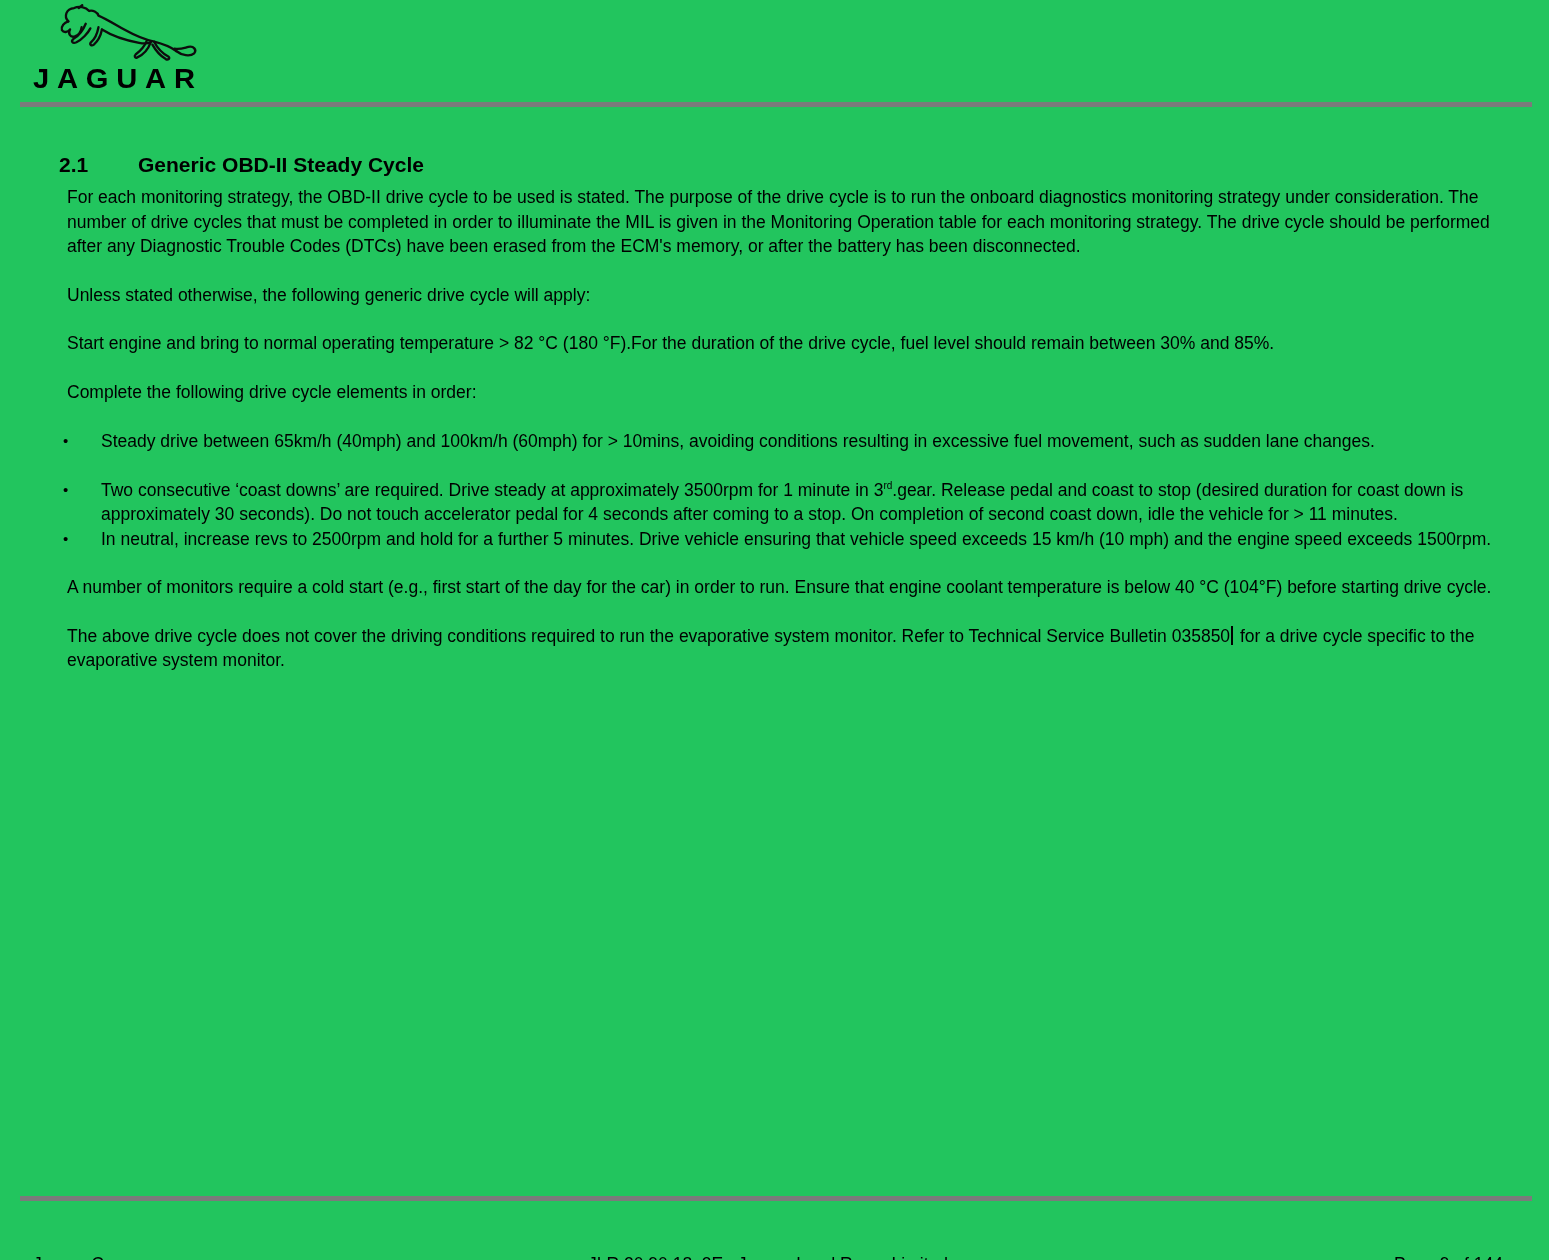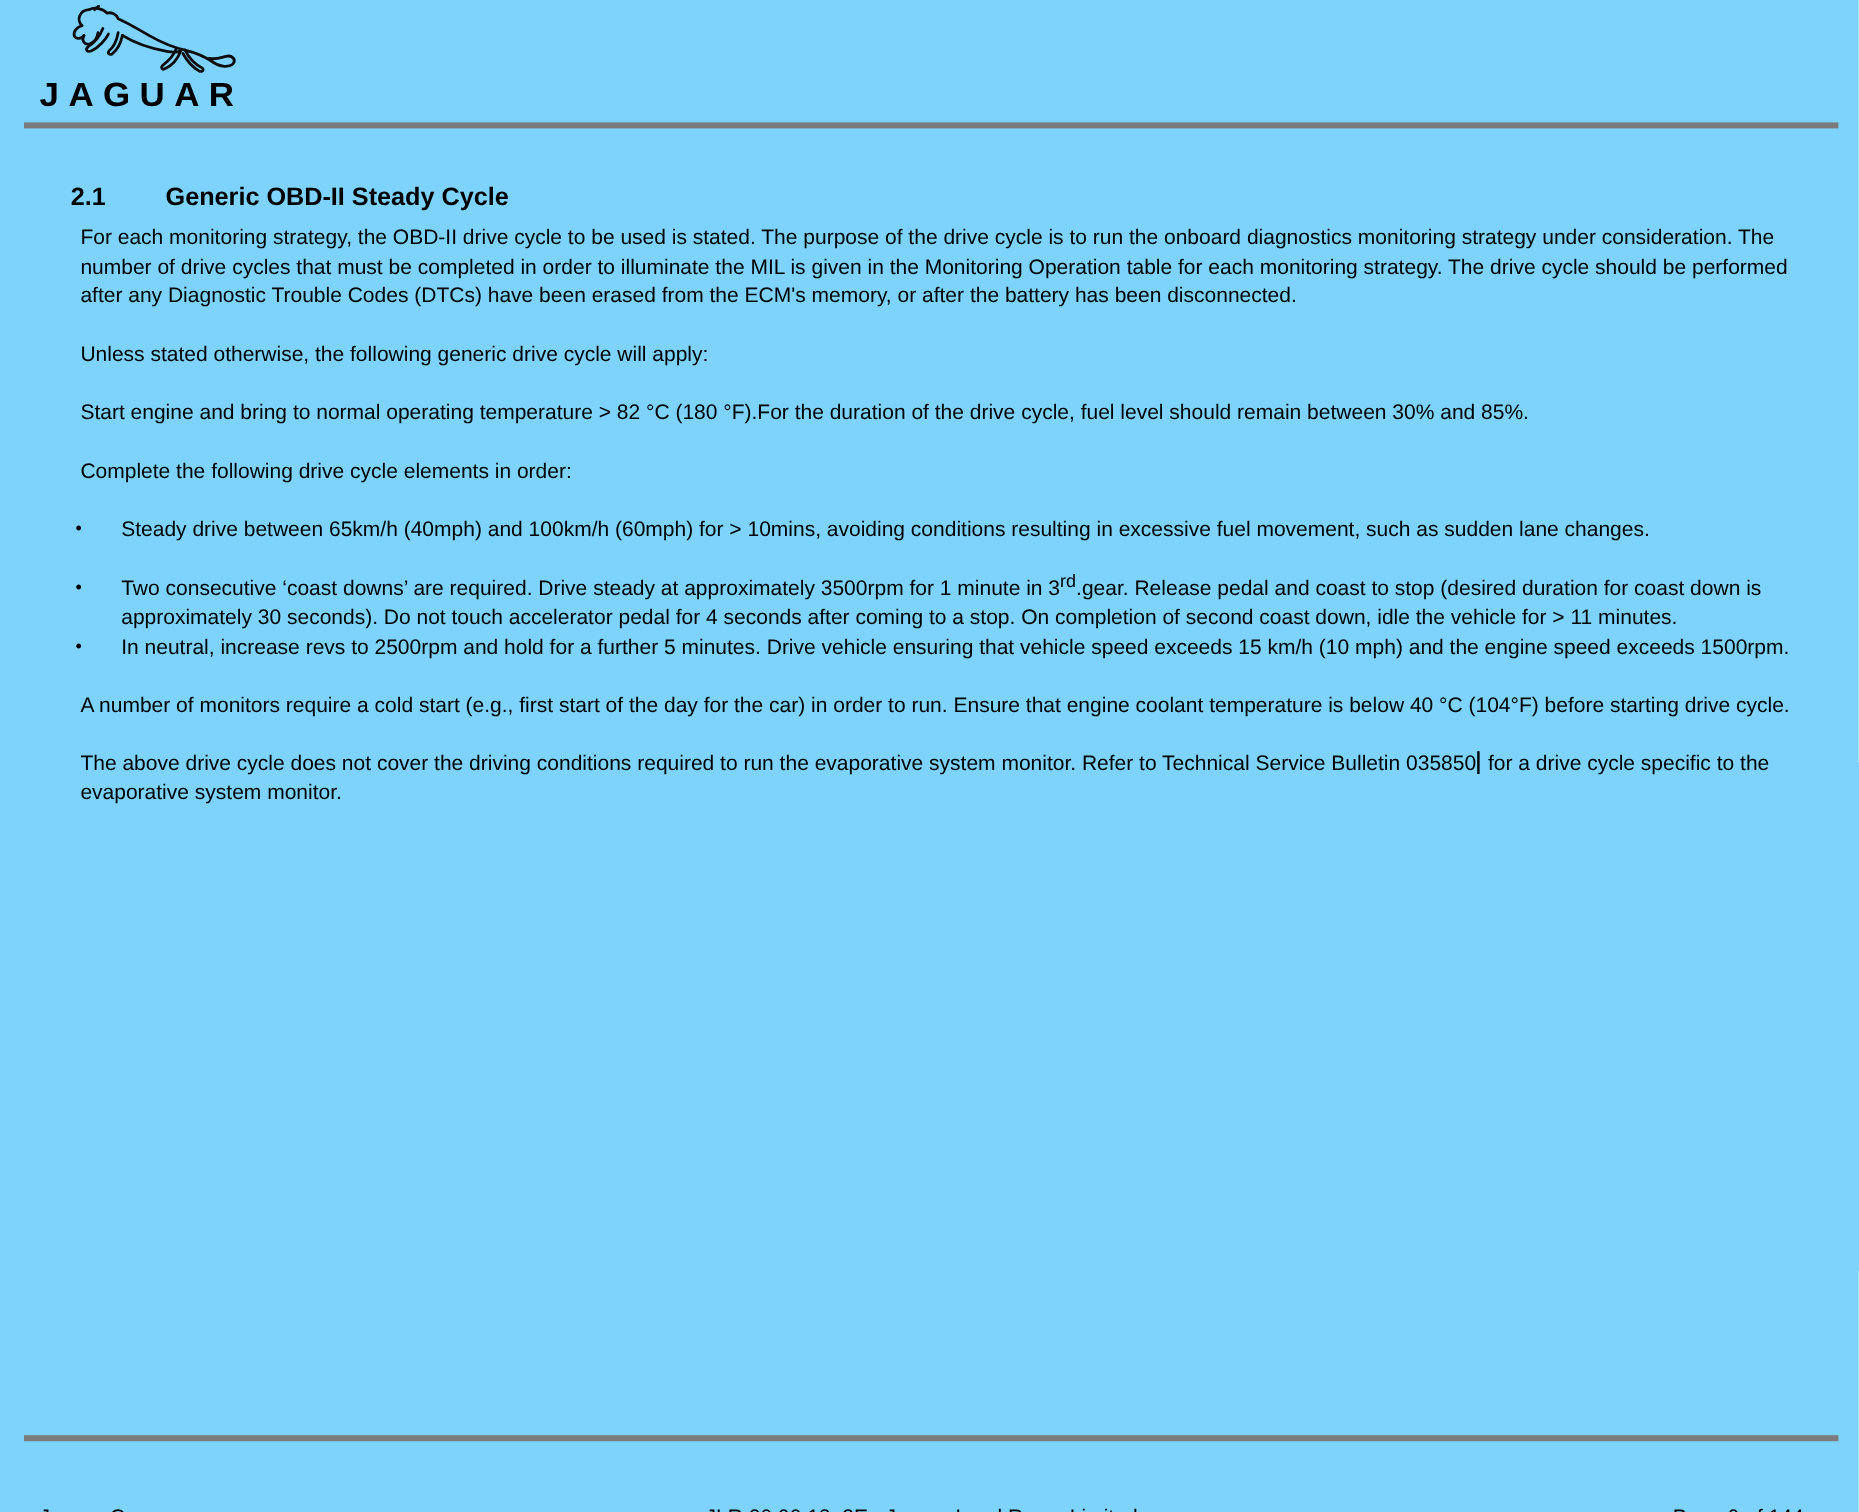--- a/index.html
+++ b/index.html
@@ -2,21 +2,21 @@
 <html><head>
 <meta charset="utf-8">
 <style>
   * { margin: 0; padding: 0; box-sizing: border-box; }
   html, body { background: #ffffff; }
   body { font-family: "Liberation Sans", sans-serif; color: #000; }
   .page {
     position: relative;
     width: 1549px;
     height: 1260px;
-    background: #7dd3fc;
+    background: #22c55e;
     overflow: hidden;
   }
 
   
   .logo { position: absolute; left: 33px; top: 4px; width: 184px; }
   .logo-cat { display: block; width: 182px; height: 58px; }
   .logo-word {
     display: block;
     margin-top: 1px;
     font-size: 28px;
@@ -62,21 +62,21 @@
   ul.drive-list li.gap-after { margin-bottom: 24px; }
   .bullet-dot {
     width: 38px;
     padding-left: 36px;
     flex: 0 0 74px;
     font-size: 15px;
   }
   .bullet-text { flex: 1; }
   sup.ord {
     vertical-align: super;
-    font-size: 15px;
+    font-size: 10px;
     line-height: 0;
   }
   .rev-mark {
     display: inline-block;
     width: 2px;
     height: 19px;
     background: #000;
     vertical-align: -3px;
     margin: 0 2px 0 1px;
   }

